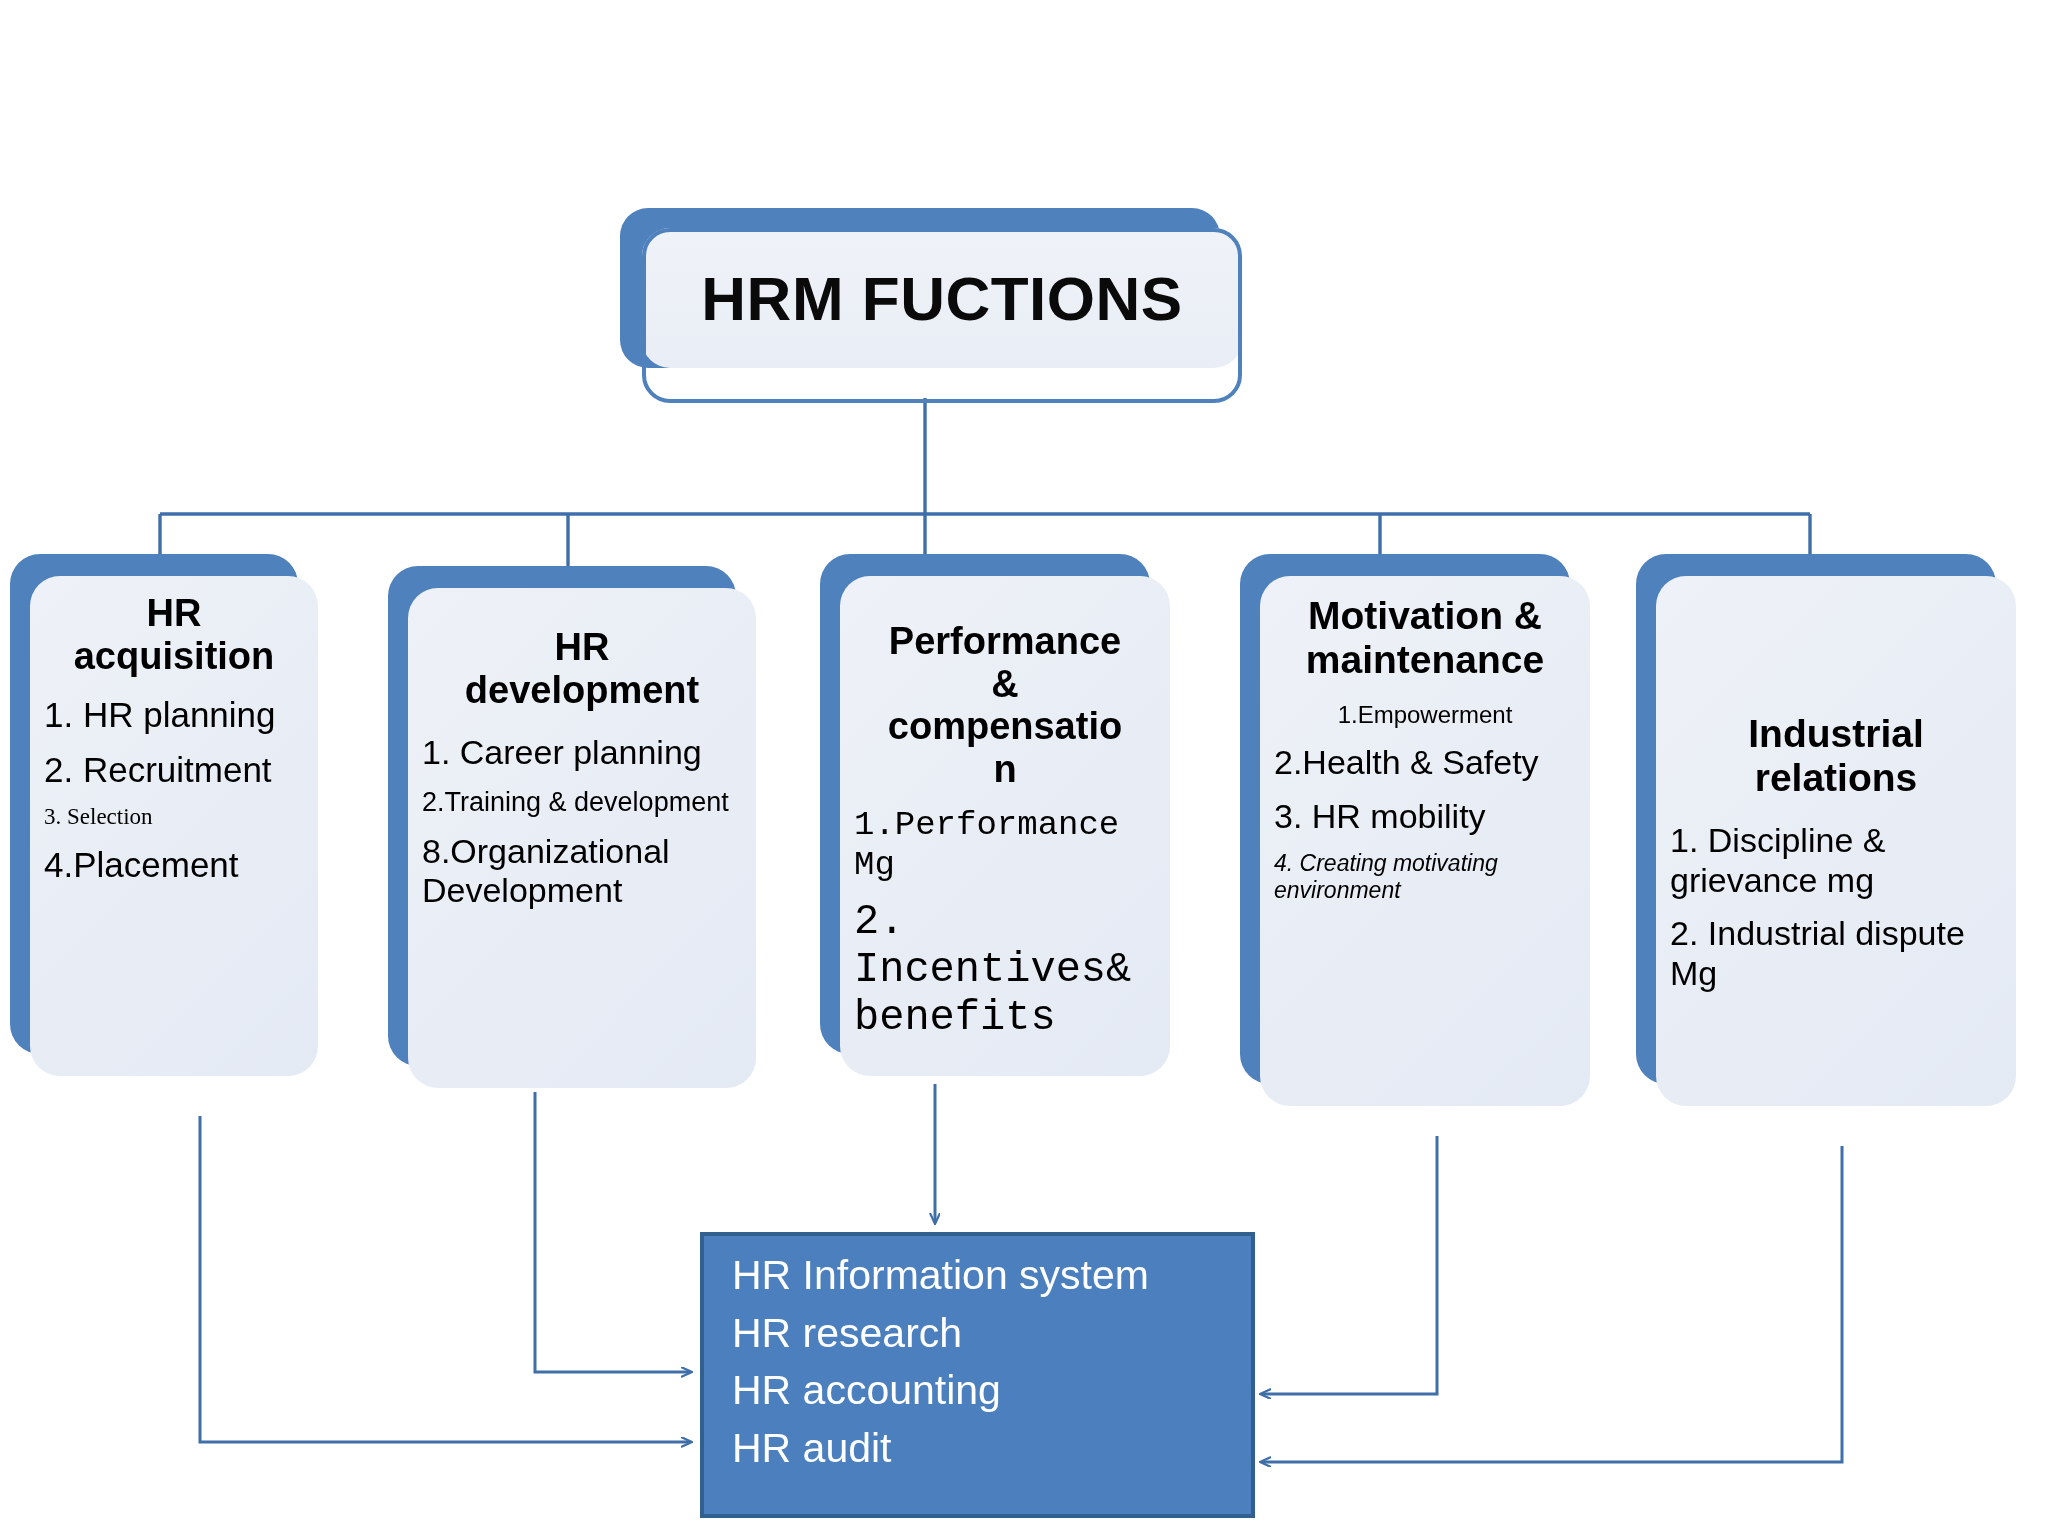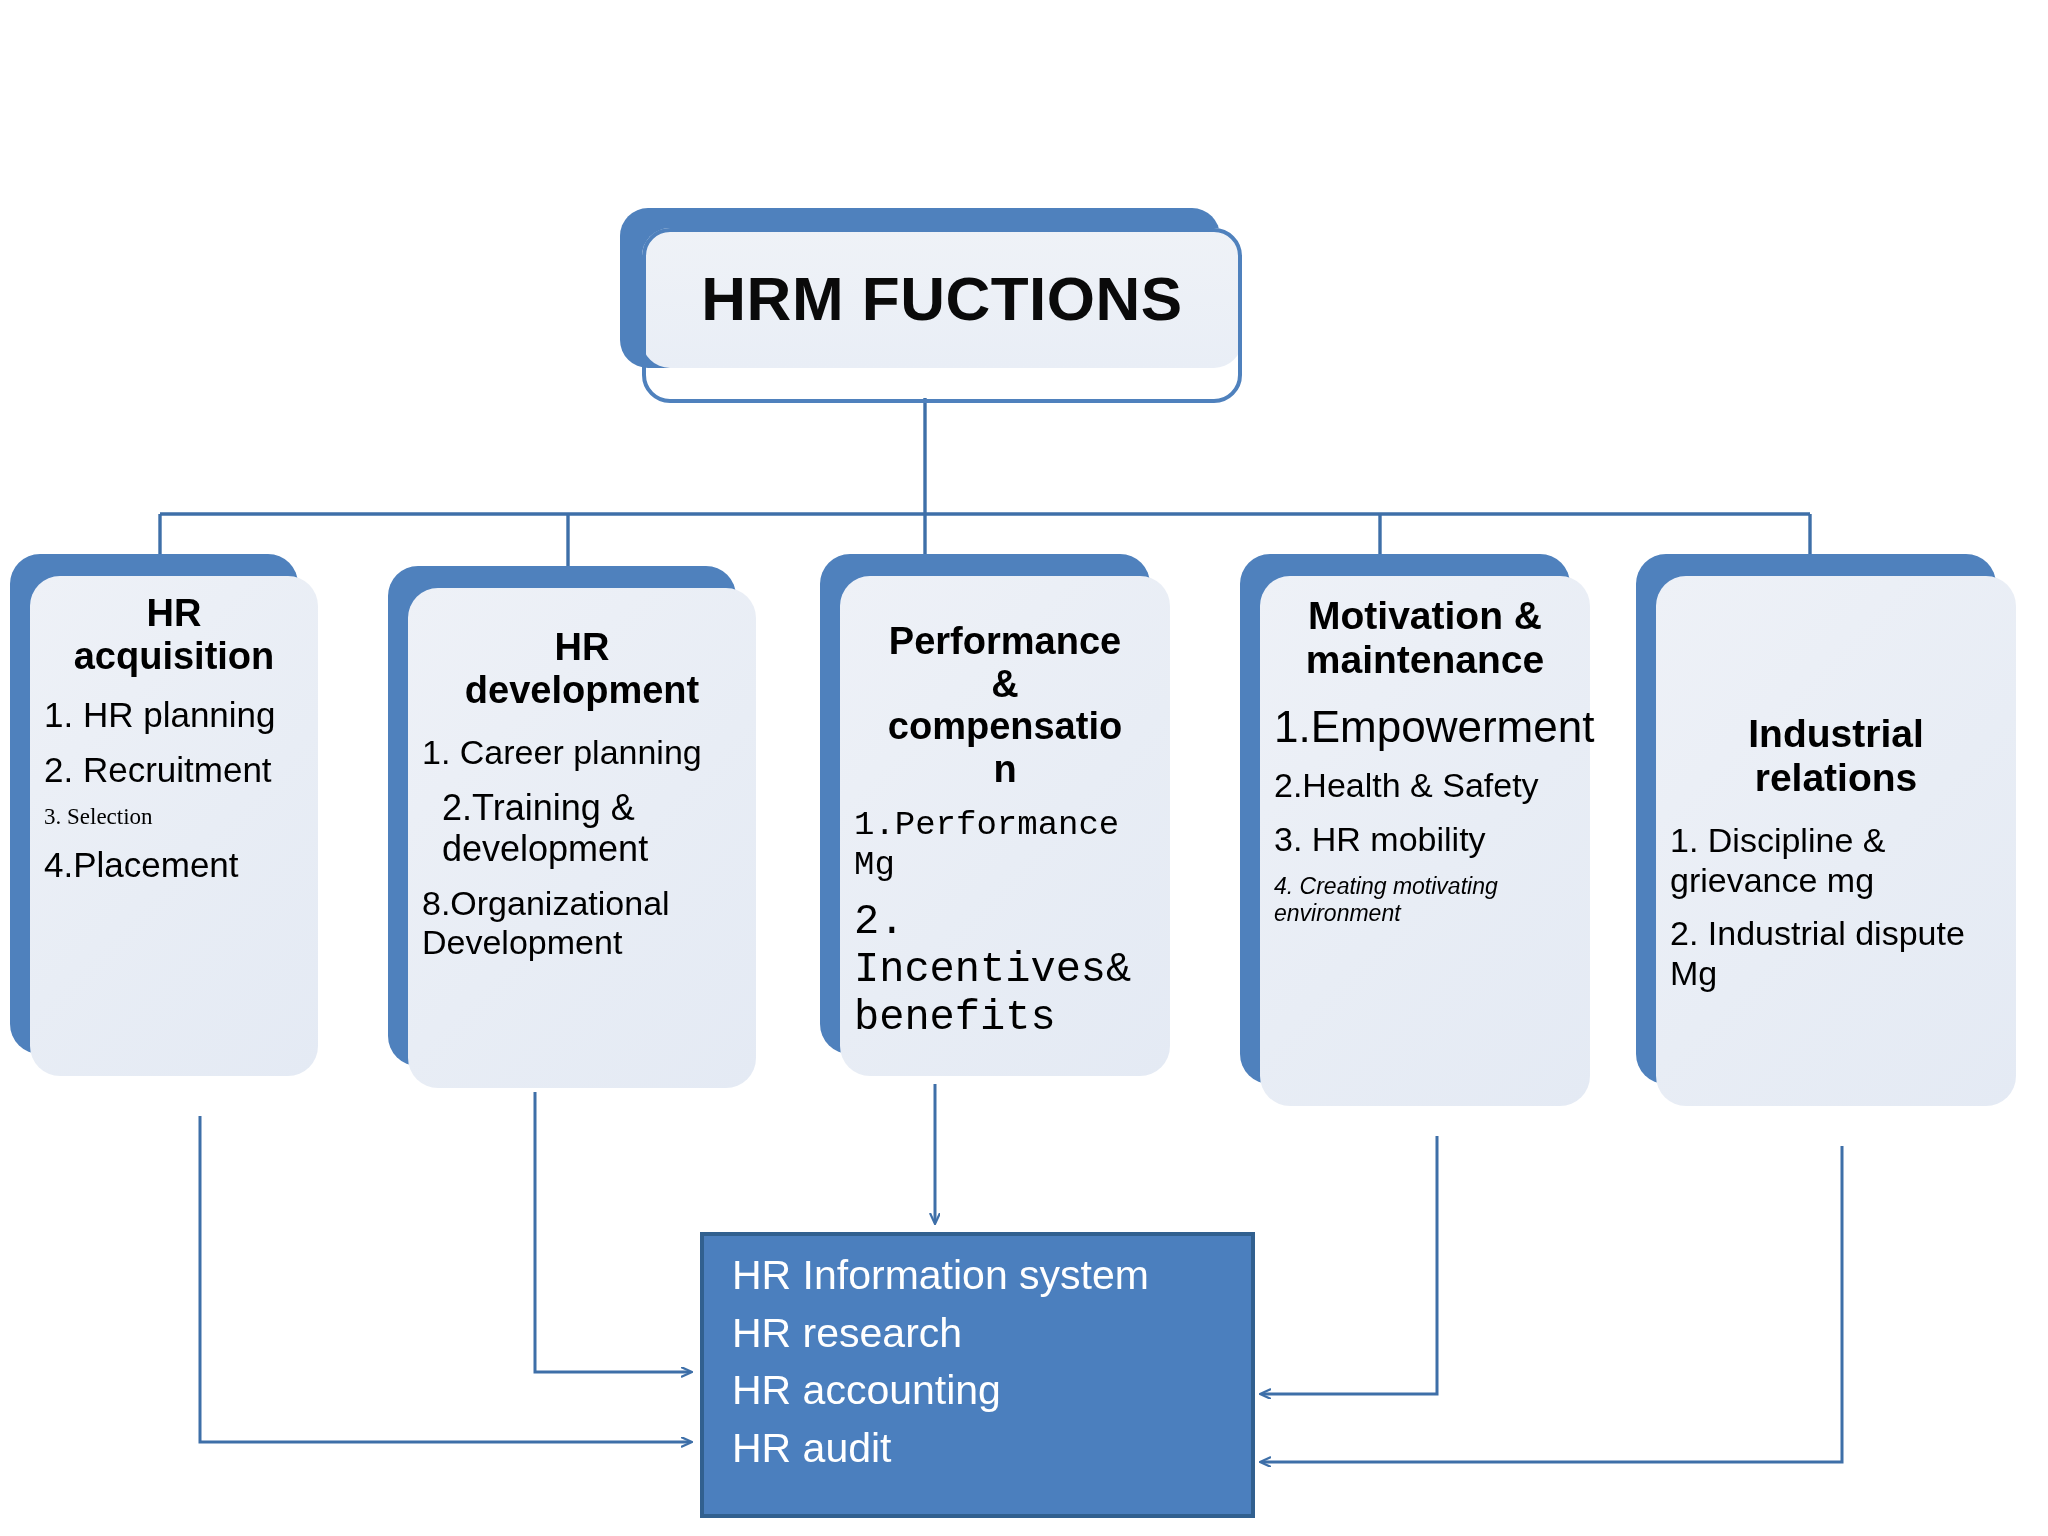--- a/index.html
+++ b/index.html
@@ -106,21 +106,21 @@
   <div class="card" style="left:388px;top:560px;width:348px;height:500px;">
     <div class="back"></div>
     <div class="front"></div>
     <div class="body">
       <div class="ttl" style="font-size:38px;margin-top:22px;">
         <div>HR</div>
         <div>development</div>
       </div>
       <div class="items" style="margin-top:22px;">
         <div class="item" style="font-size:34px;">1. Career planning</div>
-        <div class="item" style="font-size:36px;margin-left:20px;">2.Training &amp; development</div>
+        <div class="item" style="font-size:27px;">2.Training &amp; development</div>
         <div class="item" style="font-size:34px;">8.Organizational Development</div>
       </div>
     </div>
   </div>
 
   <div class="card" style="left:820px;top:548px;width:330px;height:500px;">
     <div class="back"></div>
     <div class="front"></div>
     <div class="body">
       <div class="ttl" style="font-size:38px;margin-top:28px;">
@@ -138,21 +138,21 @@
 
   <div class="card" style="left:1240px;top:548px;width:330px;height:530px;">
     <div class="back"></div>
     <div class="front"></div>
     <div class="body">
       <div class="ttl" style="font-size:39px;margin-top:2px;">
         <div>Motivation &amp;</div>
         <div>maintenance</div>
       </div>
       <div class="items" style="margin-top:20px;">
-        <div class="item" style="font-size:44px;">1.Empowerment</div>
+        <div class="item" style="font-size:24px;text-align:center;">1.Empowerment</div>
         <div class="item" style="font-size:34px;">2.Health &amp; Safety</div>
         <div class="item" style="font-size:34px;">3. HR mobility</div>
         <div class="item" style="font-size:23px;font-style:italic;">4. Creating motivating environment</div>
       </div>
     </div>
   </div>
 
   <div class="card" style="left:1636px;top:548px;width:360px;height:530px;">
     <div class="back"></div>
     <div class="front"></div>

